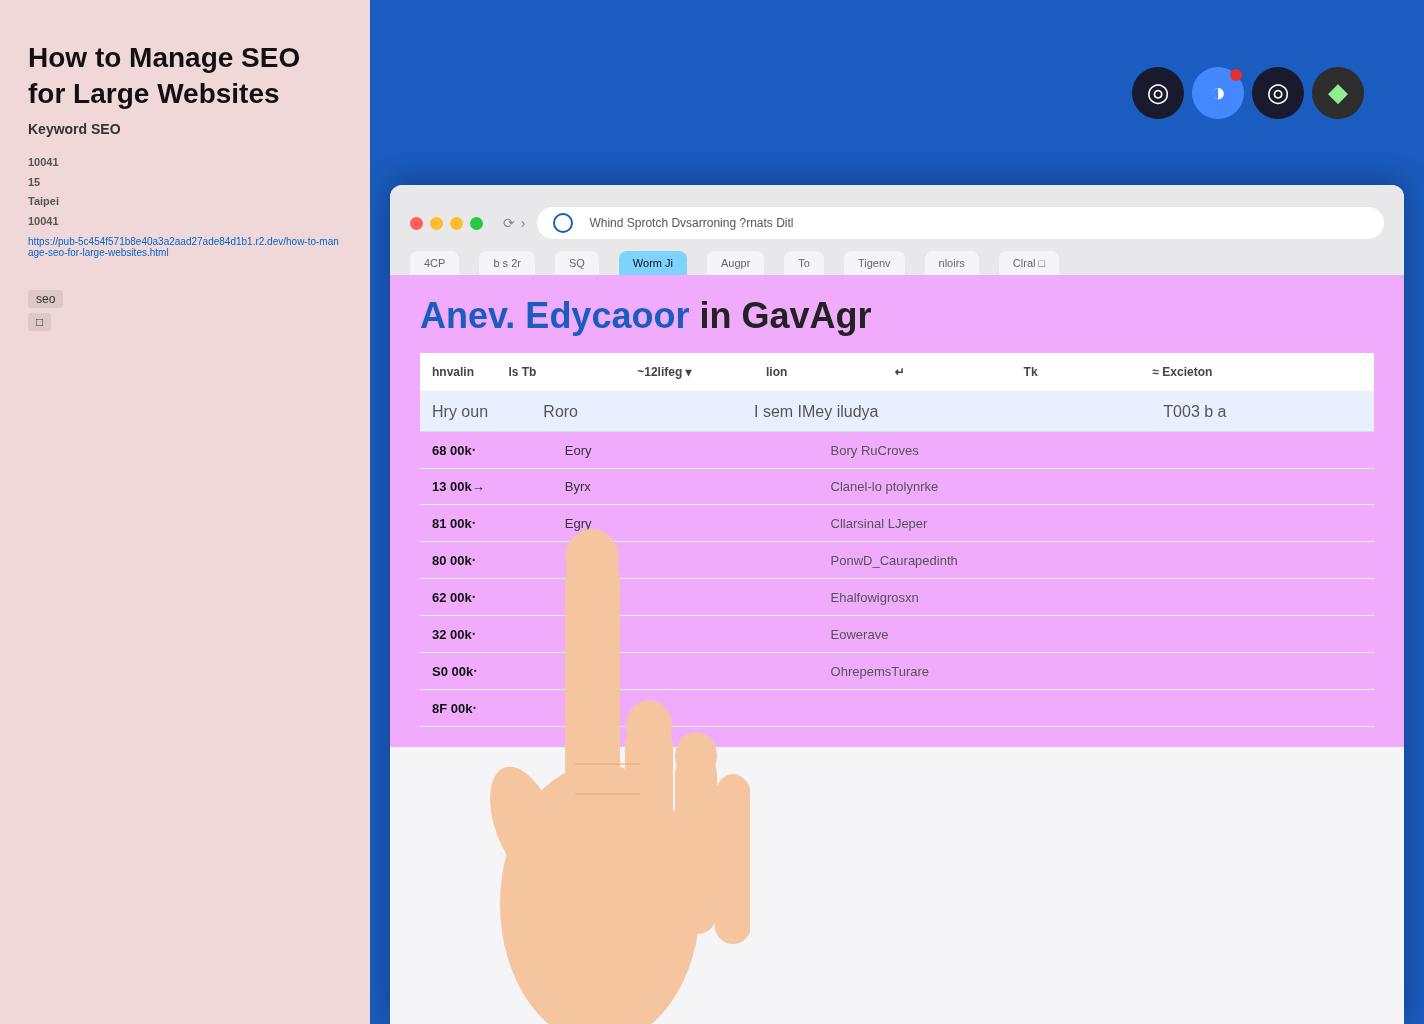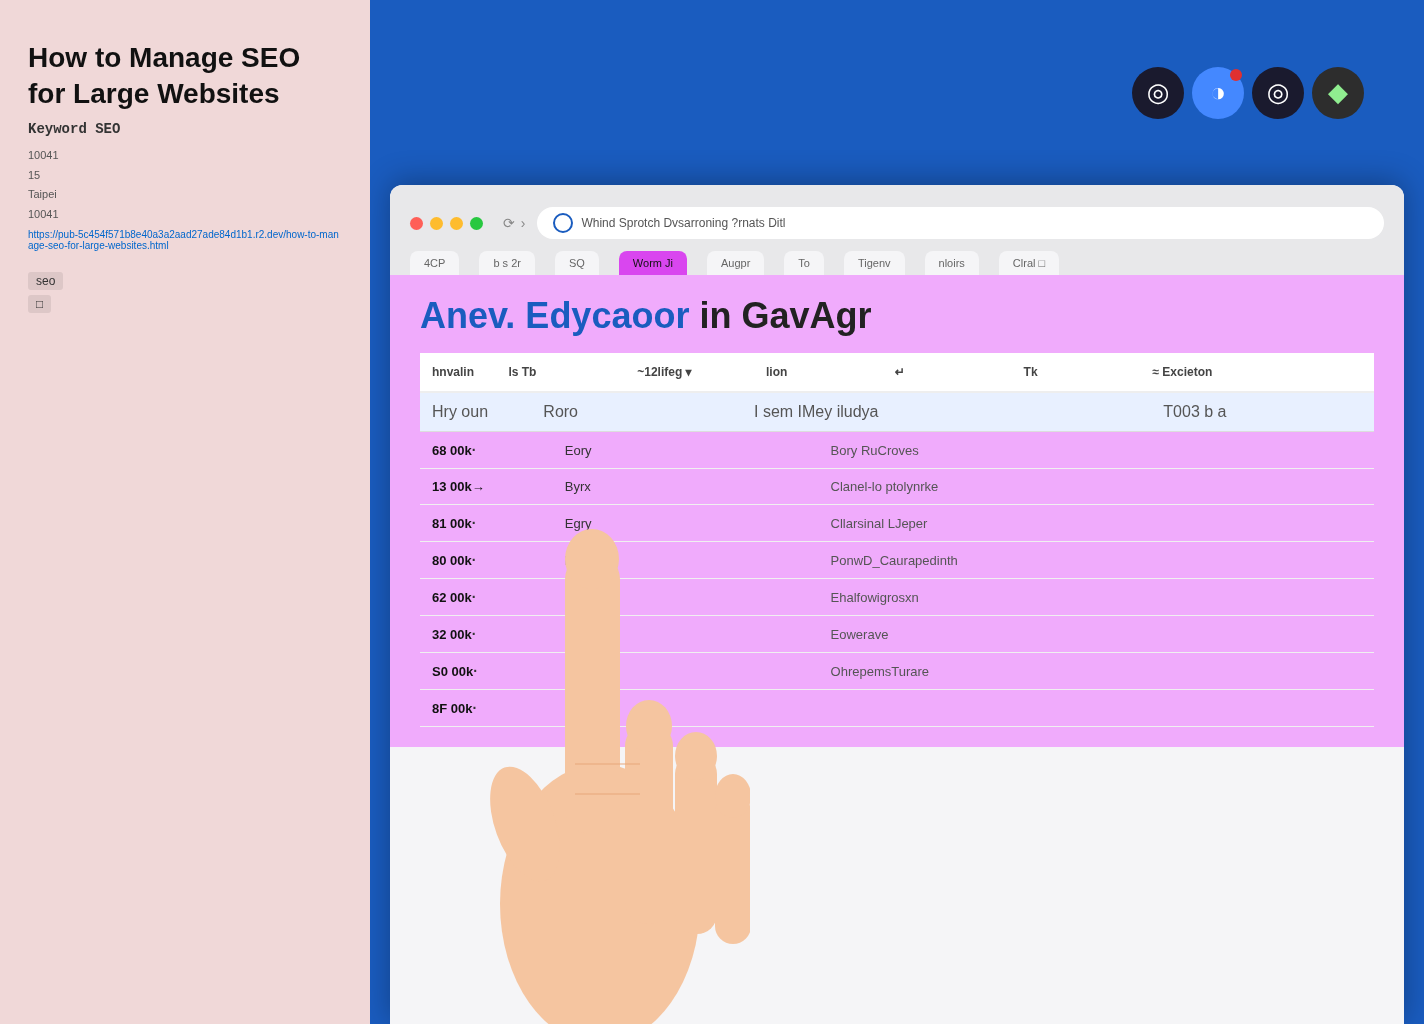--- a/index.html
+++ b/index.html
@@ -28,36 +28,36 @@
       font-weight: 700;
       color: #111;
       line-height: 1.3;
       margin-bottom: 8px;
     }
 
     .sidebar-subtitle {
       font-size: 14px;
       font-weight: 600;
       color: #333;
-      margin-bottom: 9px;
-      font-family: Liberation Mono, monospace;
+      margin-bottom: 16px;
     }
 
     .sidebar-meta {
       font-size: 11px;
       color: #555;
       line-height: 1.8;
       margin-bottom: 4px;
+      font-weight: bold;
     }
 
     .sidebar-url {
       font-size: 10px;
       color: #0066cc;
       word-break: break-all;
-      margin-bottom: 20px;
+      margin-bottom: 31px;
     }
 
     .sidebar-tag {
       display: inline-block;
       font-size: 12px;
       color: #333;
       background: rgba(0,0,0,0.08);
       padding: 2px 8px;
       border-radius: 3px;
       margin-bottom: 4px;
@@ -165,21 +165,21 @@
     }
 
     .address-bar {
       flex: 1;
       background: white;
       border-radius: 20px;
       height: 32px;
       display: flex;
       align-items: center;
       padding: 0 16px;
-      gap: 8px;
+      gap: 16px;
       position: relative;
     }
 
     .address-circle {
       width: 20px;
       height: 20px;
       border: 2.5px solid #1a5cbf;
       border-radius: 50%;
       flex-shrink: 0;
     }
@@ -283,21 +283,21 @@
       font-size: 11px;
       color: #666;
       cursor: pointer;
       white-space: nowrap;
       max-width: 120px;
       overflow: hidden;
       text-overflow: ellipsis;
     }
 
     .tab.active {
-      background: #d946ef;
+      background: #7dd3fc;
       color: #111;
     }
   </style>
 </head>
 <body>
 
 <div class="sidebar">
   <h1 class="sidebar-title">How to Manage SEO for Large Websites</h1>
   <p class="sidebar-subtitle">Keyword SEO</p>
   <div class="sidebar-meta">

